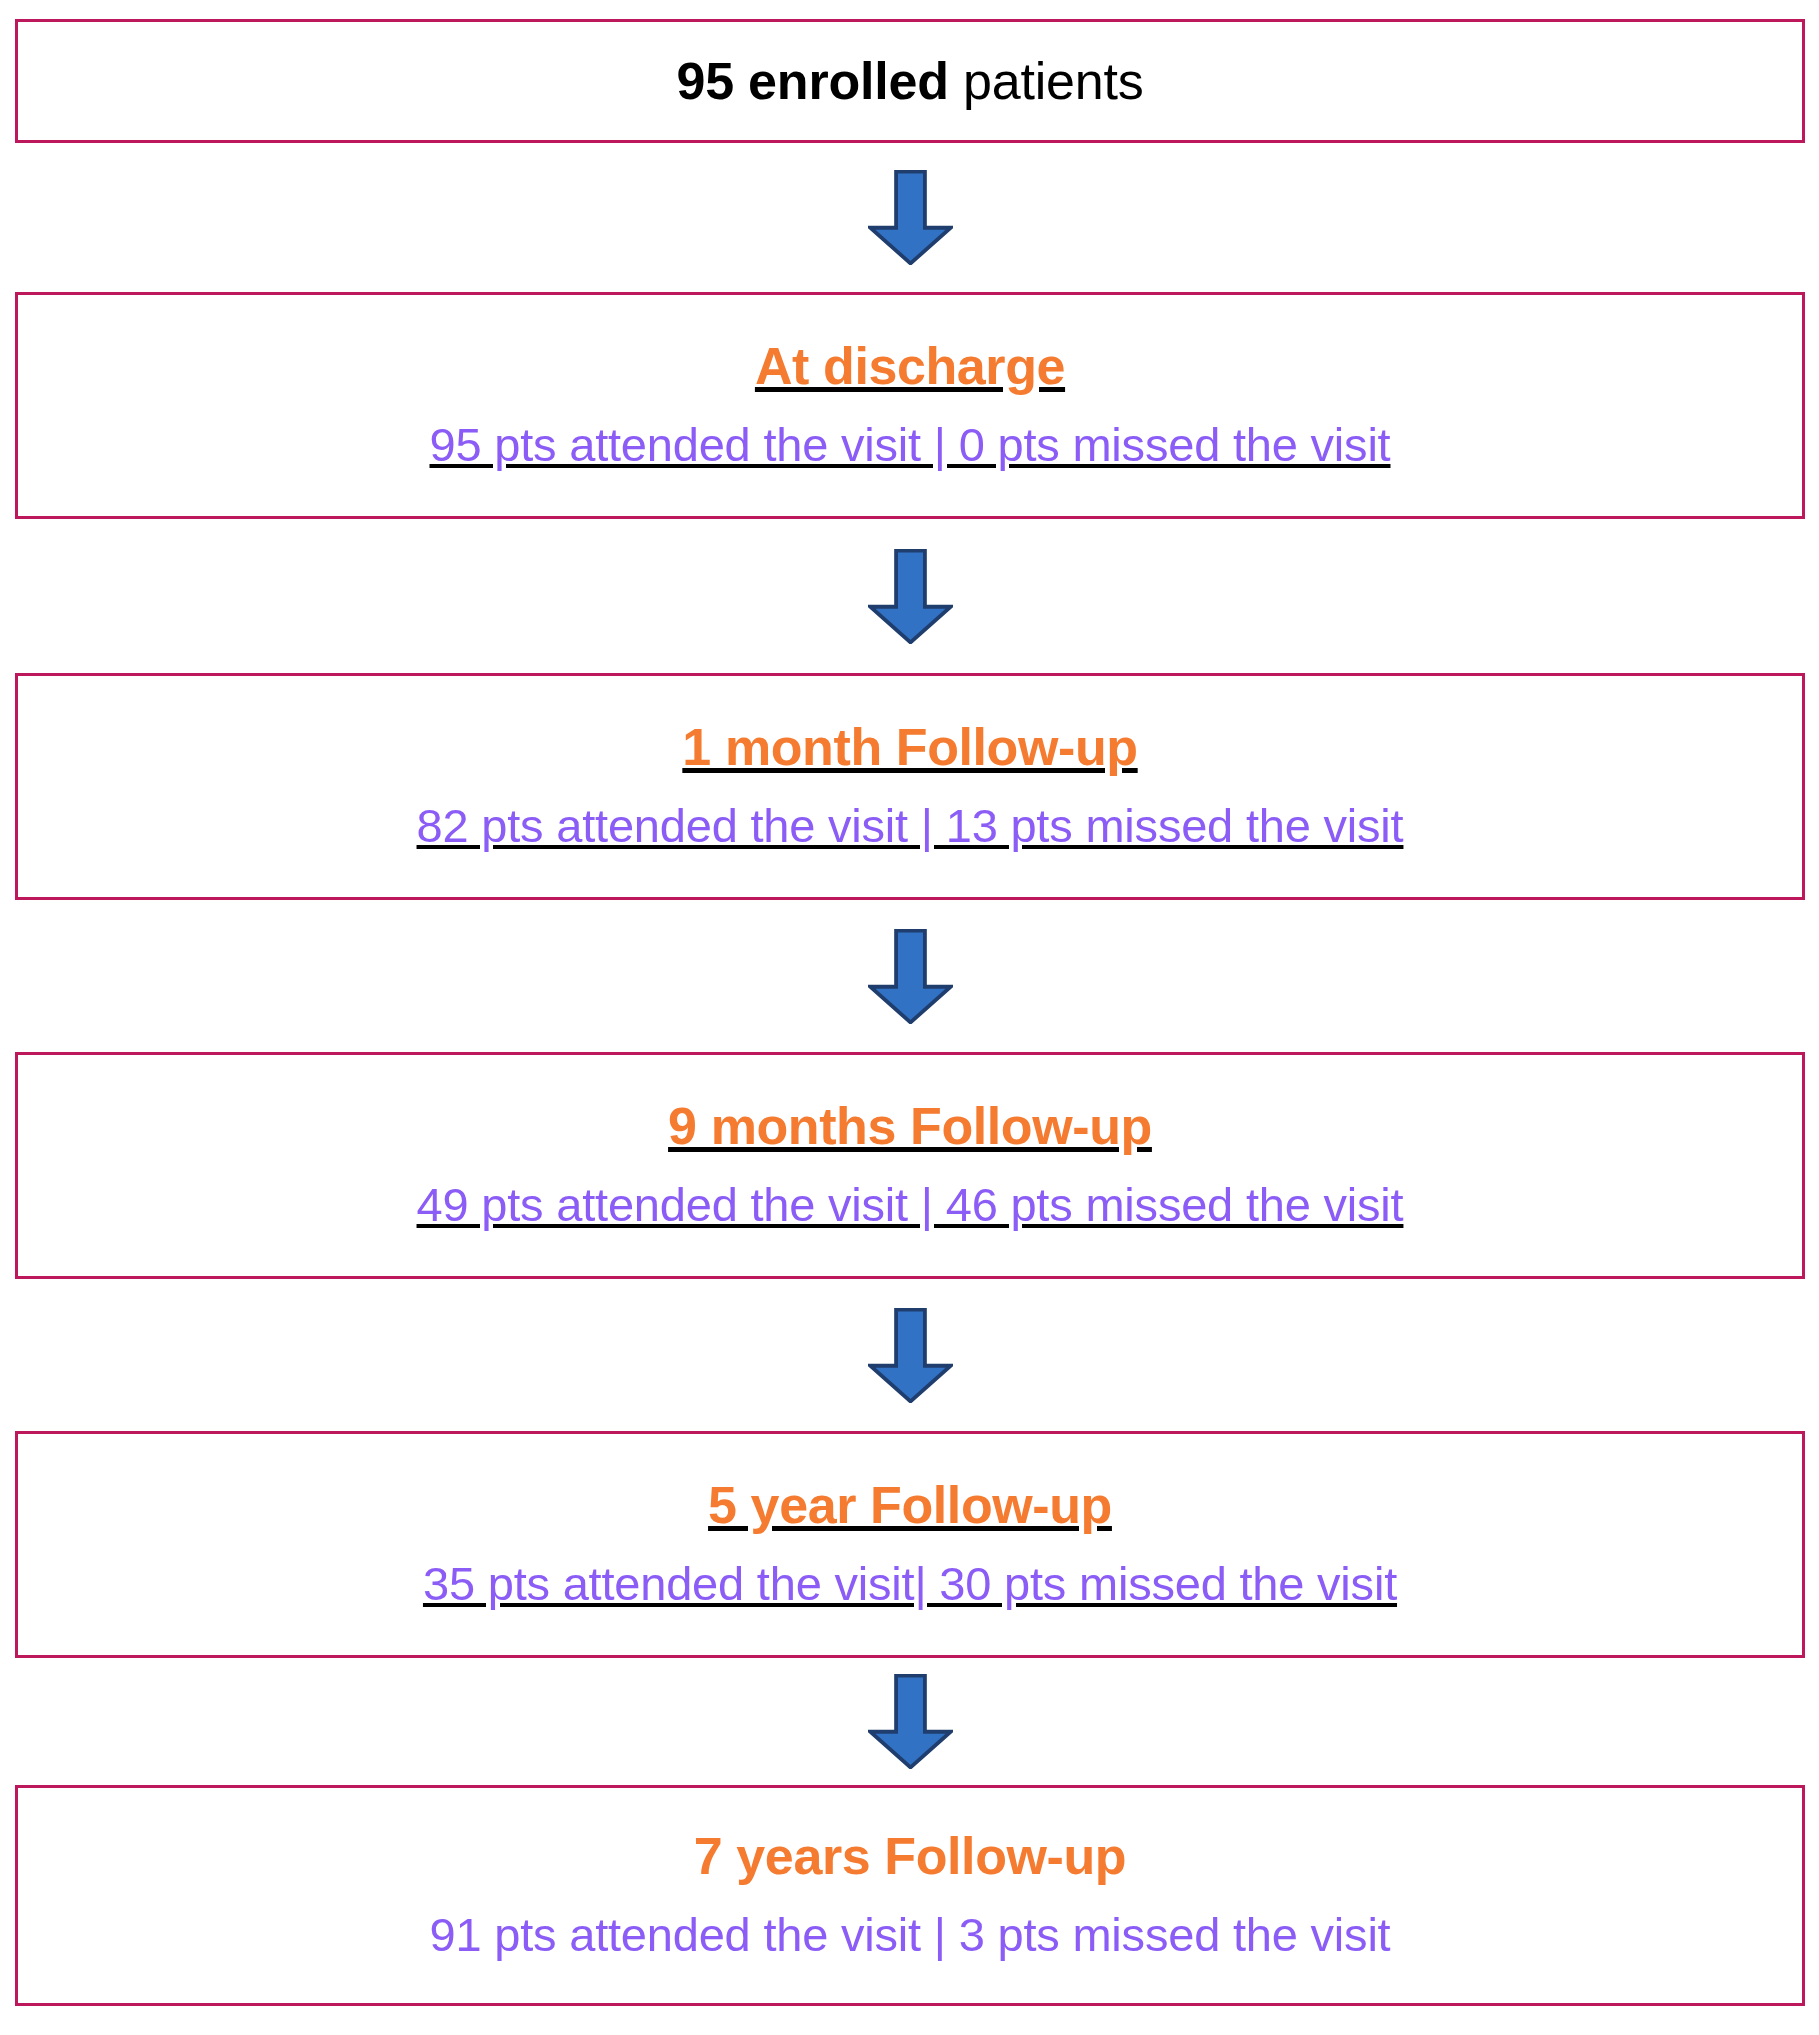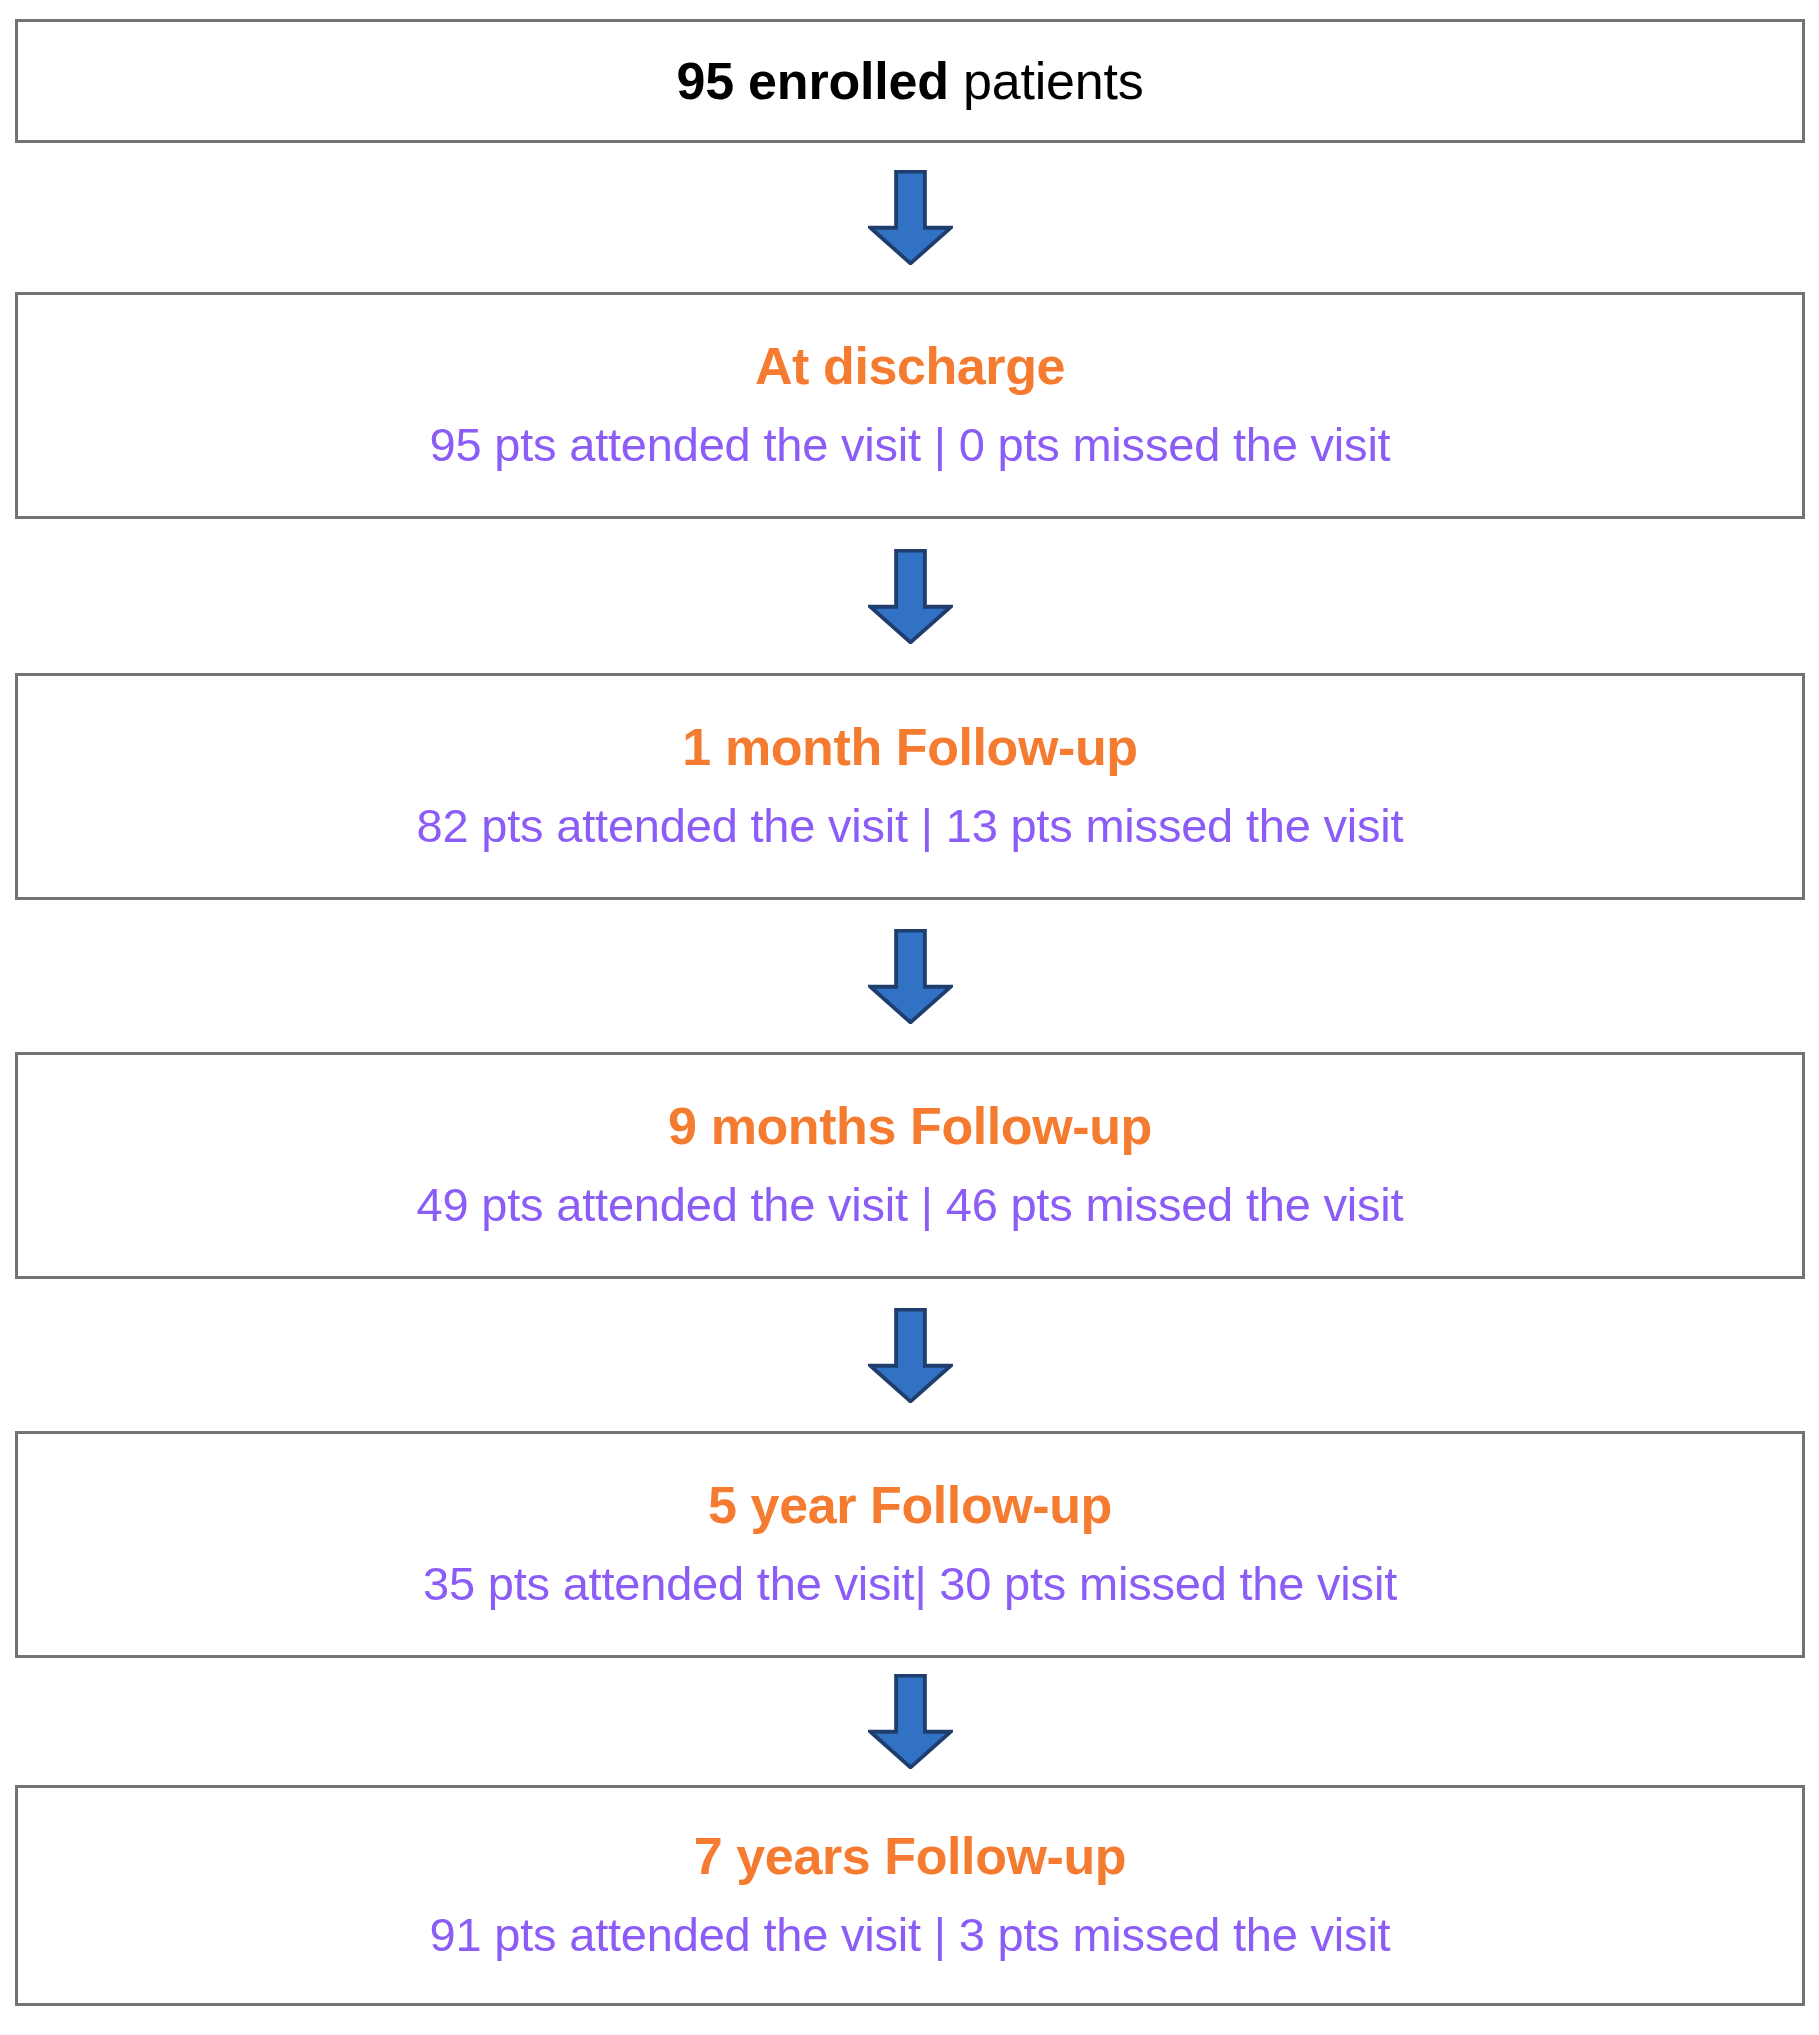--- a/index.html
+++ b/index.html
@@ -18,33 +18,34 @@
     width: 1820px;
     height: 2035px;
     box-sizing: border-box;
     padding: 19px 15px 23px 15px;
     display: flex;
     flex-direction: column;
     align-items: stretch;
   }
   .node-box {
     box-sizing: border-box;
-    border: 3px solid #737373;
+    border: 3px solid #be185d;
     background: #ffffff;
     display: flex;
     flex-direction: column;
     align-items: center;
     justify-content: center;
     padding: 7.6px 18px;
   }
   .node-box.single {
     height: 124px;
   }
   .node-box.double {
     height: 227px;
+    text-decoration: underline;
   }
   .node-box.last {
     height: 221px;
   }
   .node-title {
     color: #F47B30;
     font-weight: bold;
     font-size: 52px;
     line-height: 1.15;
     text-align: center;

